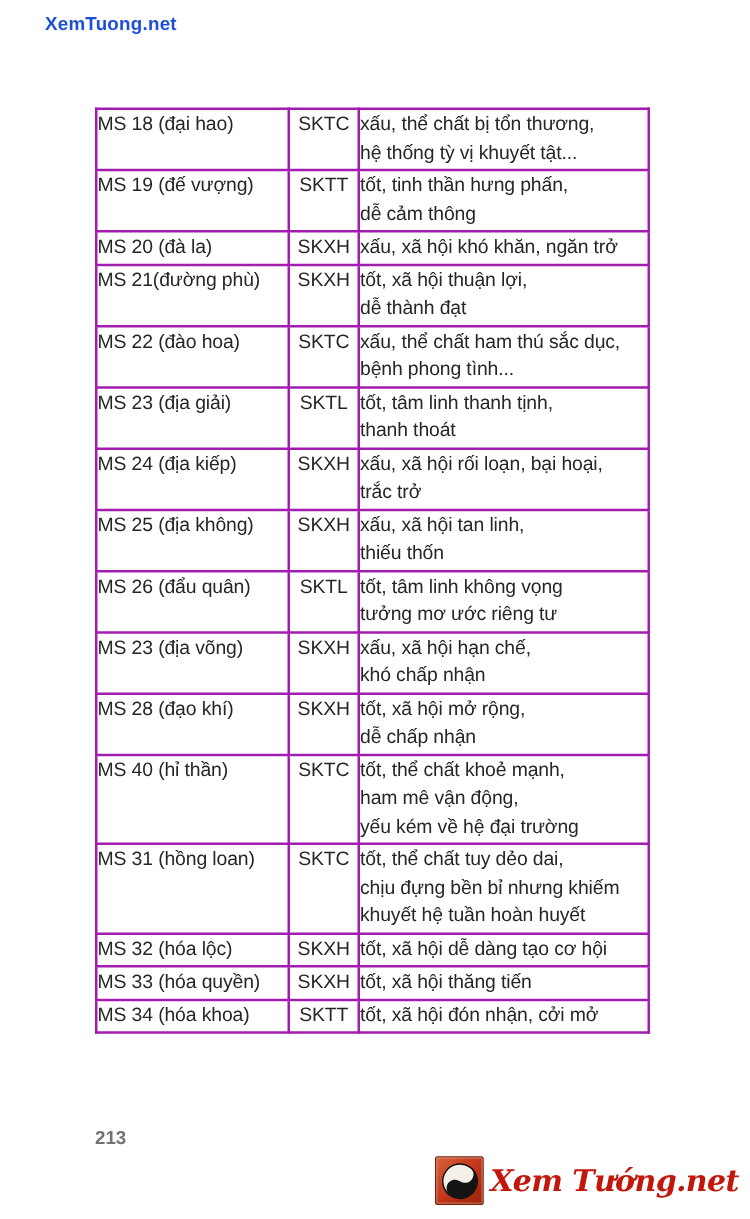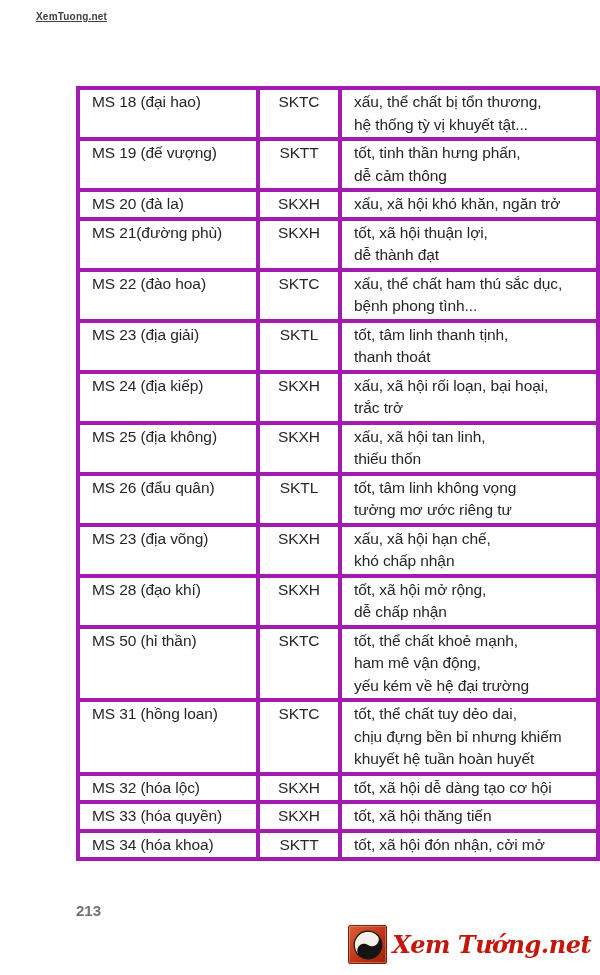--- a/index.html
+++ b/index.html
@@ -4,33 +4,33 @@
 <style>
   html,body{margin:0;padding:0;}
   body{
     width:600px;height:975px;position:relative;background:#ffffff;
     font-family:"Liberation Sans","DejaVu Sans",sans-serif;
     overflow:hidden;
   }
   
   .header-logo{
     position:absolute;left:36px;top:11px;
-    font-size:10px;font-weight:bold;color:#404040;
-    letter-spacing:.2px;cursor:pointer;text-decoration:underline;
+    font-size:15px;font-weight:bold;color:#1d4ed8;
+    letter-spacing:.2px;cursor:pointer;
   }
   
   table.ms-table{
     position:absolute;left:76px;top:86px;width:436px;
     border-collapse:collapse;table-layout:fixed;
     font-size:15.5px;line-height:22.5px;color:#262626;
     letter-spacing:-0.1px;
   }
   table.ms-table td{
-    border:4px solid #a21caf;vertical-align:top;
-    padding:1px 12px;overflow:hidden;
+    border:2px solid #a21caf;vertical-align:top;
+    padding:1px 0;overflow:hidden;
   }
   td.col-label{width:152px;padding-left:12px;}
   td.col-code {width:54px;text-align:center;padding-left:1px;padding-right:1px;}
   td.col-desc {width:230px;padding-left:10px;white-space:pre-line;}
   
   .page-number{
     position:absolute;left:76px;top:902px;width:436px;
     text-align:left;font-size:15px;font-weight:bold;color:#737373;
   }
   
@@ -131,21 +131,21 @@
 
   <tr>
     <td class="col-label">MS 28 (đạo khí)</td>
     <td class="col-code">SKXH</td>
     <td class="col-desc">tốt, xã hội mở rộng,
 dễ chấp nhận</td>
   </tr>
 
 
   <tr>
-    <td class="col-label">MS 50 (hỉ thần)</td>
+    <td class="col-label">MS 40 (hỉ thần)</td>
     <td class="col-code">SKTC</td>
     <td class="col-desc">tốt, thể chất khoẻ mạnh,
 ham mê vận động,
 yếu kém về hệ đại trường</td>
   </tr>
 
   <tr>
     <td class="col-label">MS 31 (hồng loan)</td>
     <td class="col-code">SKTC</td>
     <td class="col-desc">tốt, thể chất tuy dẻo dai,

